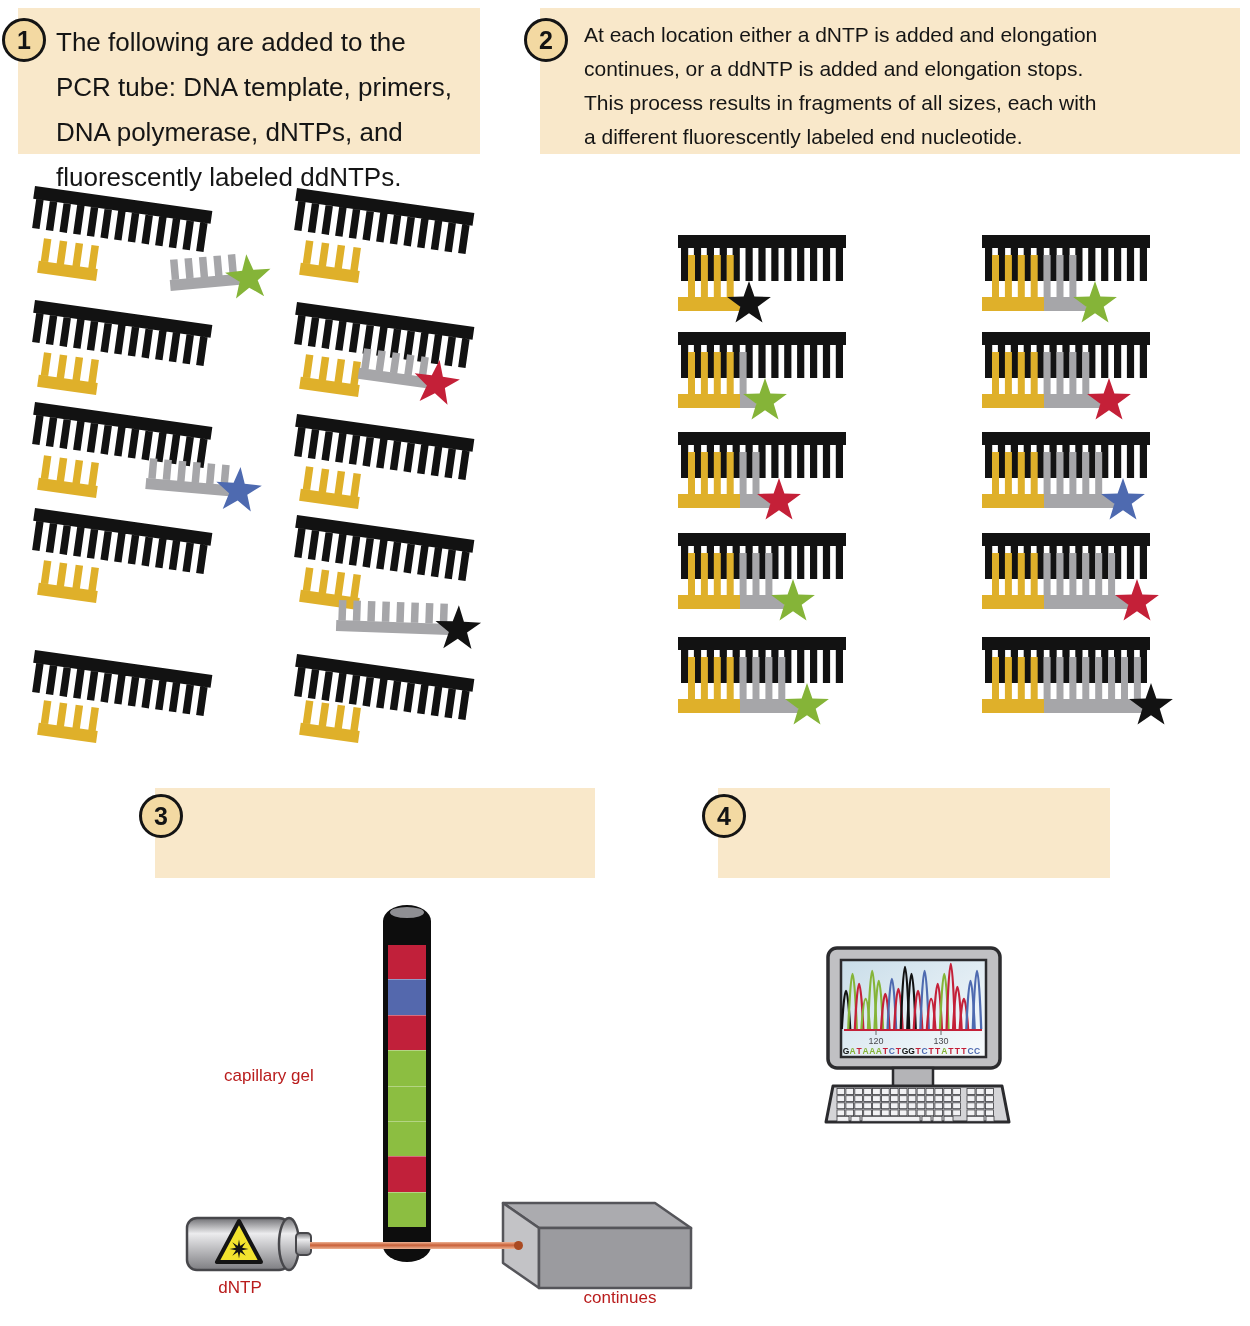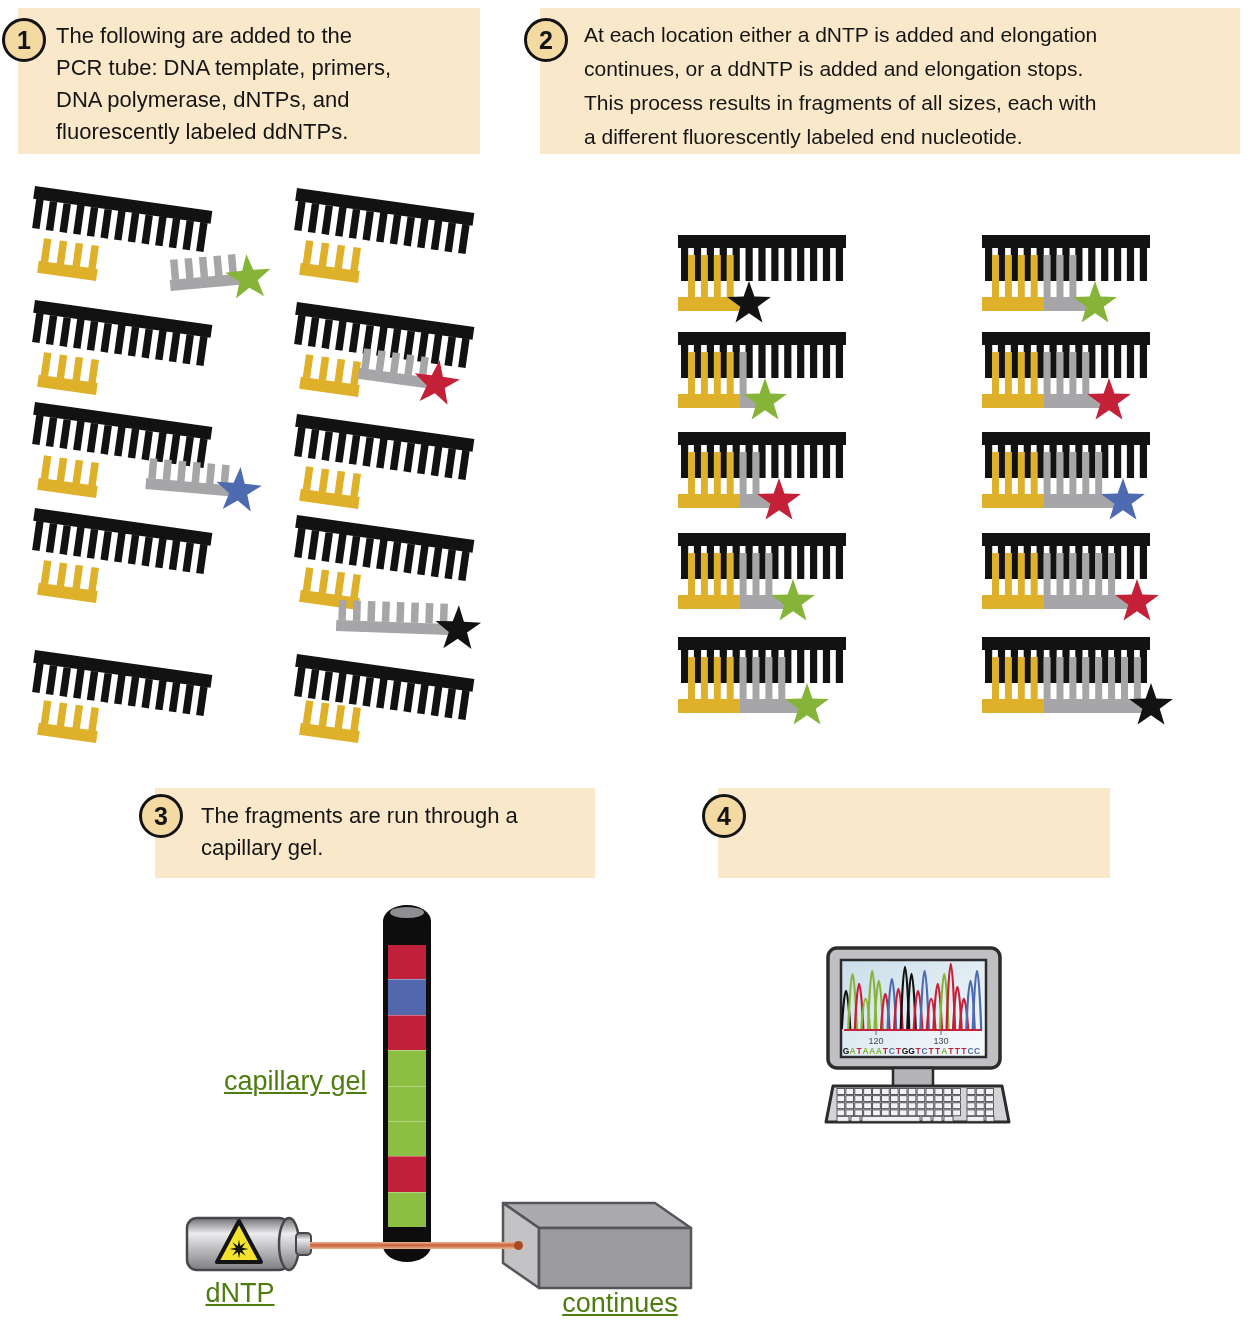--- a/index.html
+++ b/index.html
@@ -1,28 +1,28 @@
 <!DOCTYPE html>
 <html style="--tan: #f9e8ca; --badge: #f3d9a2;"><head>
 <meta charset="utf-8">
 <style>
   html,body{margin:0;padding:0;}
   body{
     width:1250px;height:1326px;position:relative;background:#ffffff;
     font-family:"Liberation Sans",sans-serif;color:#111;overflow:hidden;
   }
   .stepbox{position:absolute;background:var(--tan);box-sizing:border-box;}
-  .steptext{white-space:pre-line;font-size:22px;line-height:32px;color:#151515;}
+  .steptext{white-space:pre-line;font-size:26px;line-height:45px;color:#151515;}
   .stepbox.narrowfont .steptext{font-size:21px;line-height:34px;}
   .badge{
     position:absolute;width:38px;height:38px;border:3px solid #141414;border-radius:50%;
     background:var(--badge);display:flex;align-items:center;justify-content:center;
     font-weight:bold;font-size:25px;color:#141414;
   }
-  .lbl{position:absolute;font-size:27px;color:#4d7c0f;text-decoration:underline;}
+  .lbl{position:absolute;font-size:17px;color:#b91c1c;}
   svg{position:absolute;}
   #tube{
     position:absolute;left:383px;top:905px;width:48px;height:357px;
     background:#0d0d0d;border-radius:24px / 16px;
   }
   #tube-top-ellipse{
     position:absolute;left:7px;top:2px;width:34px;height:11px;border-radius:50%;
     background:#8f8f93;
   }
   #tube-bands{
@@ -54,22 +54,20 @@
 <div class="stepbox narrowfont" style="left:540px;top:8px;width:700px;height:146px;padding:10px 6px 0 44px;">
   <div class="badge" style="left:-16px;top:10px;">2</div>
   <div class="steptext">At each location either a dNTP is added and elongation
 continues, or a ddNTP is added and elongation stops.
 This process results in fragments of all sizes, each with
 a different fluorescently labeled end nucleotide.</div>
 </div>
 
 <div class="stepbox" style="left:155px;top:788px;width:440px;height:90px;padding:12px 8px 0 46px;">
   <div class="badge" style="left:-16px;top:6px;">3</div>
-  <div class="steptext">The fragments are run through a
-capillary gel.</div>
 </div>
 
 <div class="stepbox" style="left:718px;top:788px;width:392px;height:90px;padding:12px 8px 0 46px;">
   <div class="badge" style="left:-16px;top:6px;">4</div>
 </div>
 
 <svg id="svg-step1" style="left:0;top:160px;" width="520" height="600" viewBox="0 160 520 600">
     <g transform="translate(35,186) rotate(8)">
       <path d="M0 0h179.1v13h-179.1zM3.0 13h7.5v29h-7.5zM16.8 13h7.5v29h-7.5zM30.6 13h7.5v29h-7.5zM44.4 13h7.5v29h-7.5zM58.2 13h7.5v29h-7.5zM72.0 13h7.5v29h-7.5zM85.8 13h7.5v29h-7.5zM99.6 13h7.5v29h-7.5zM113.4 13h7.5v29h-7.5zM127.2 13h7.5v29h-7.5zM141.0 13h7.5v29h-7.5zM154.8 13h7.5v29h-7.5zM168.6 13h7.5v29h-7.5z" fill="#121212"></path>
     </g>

